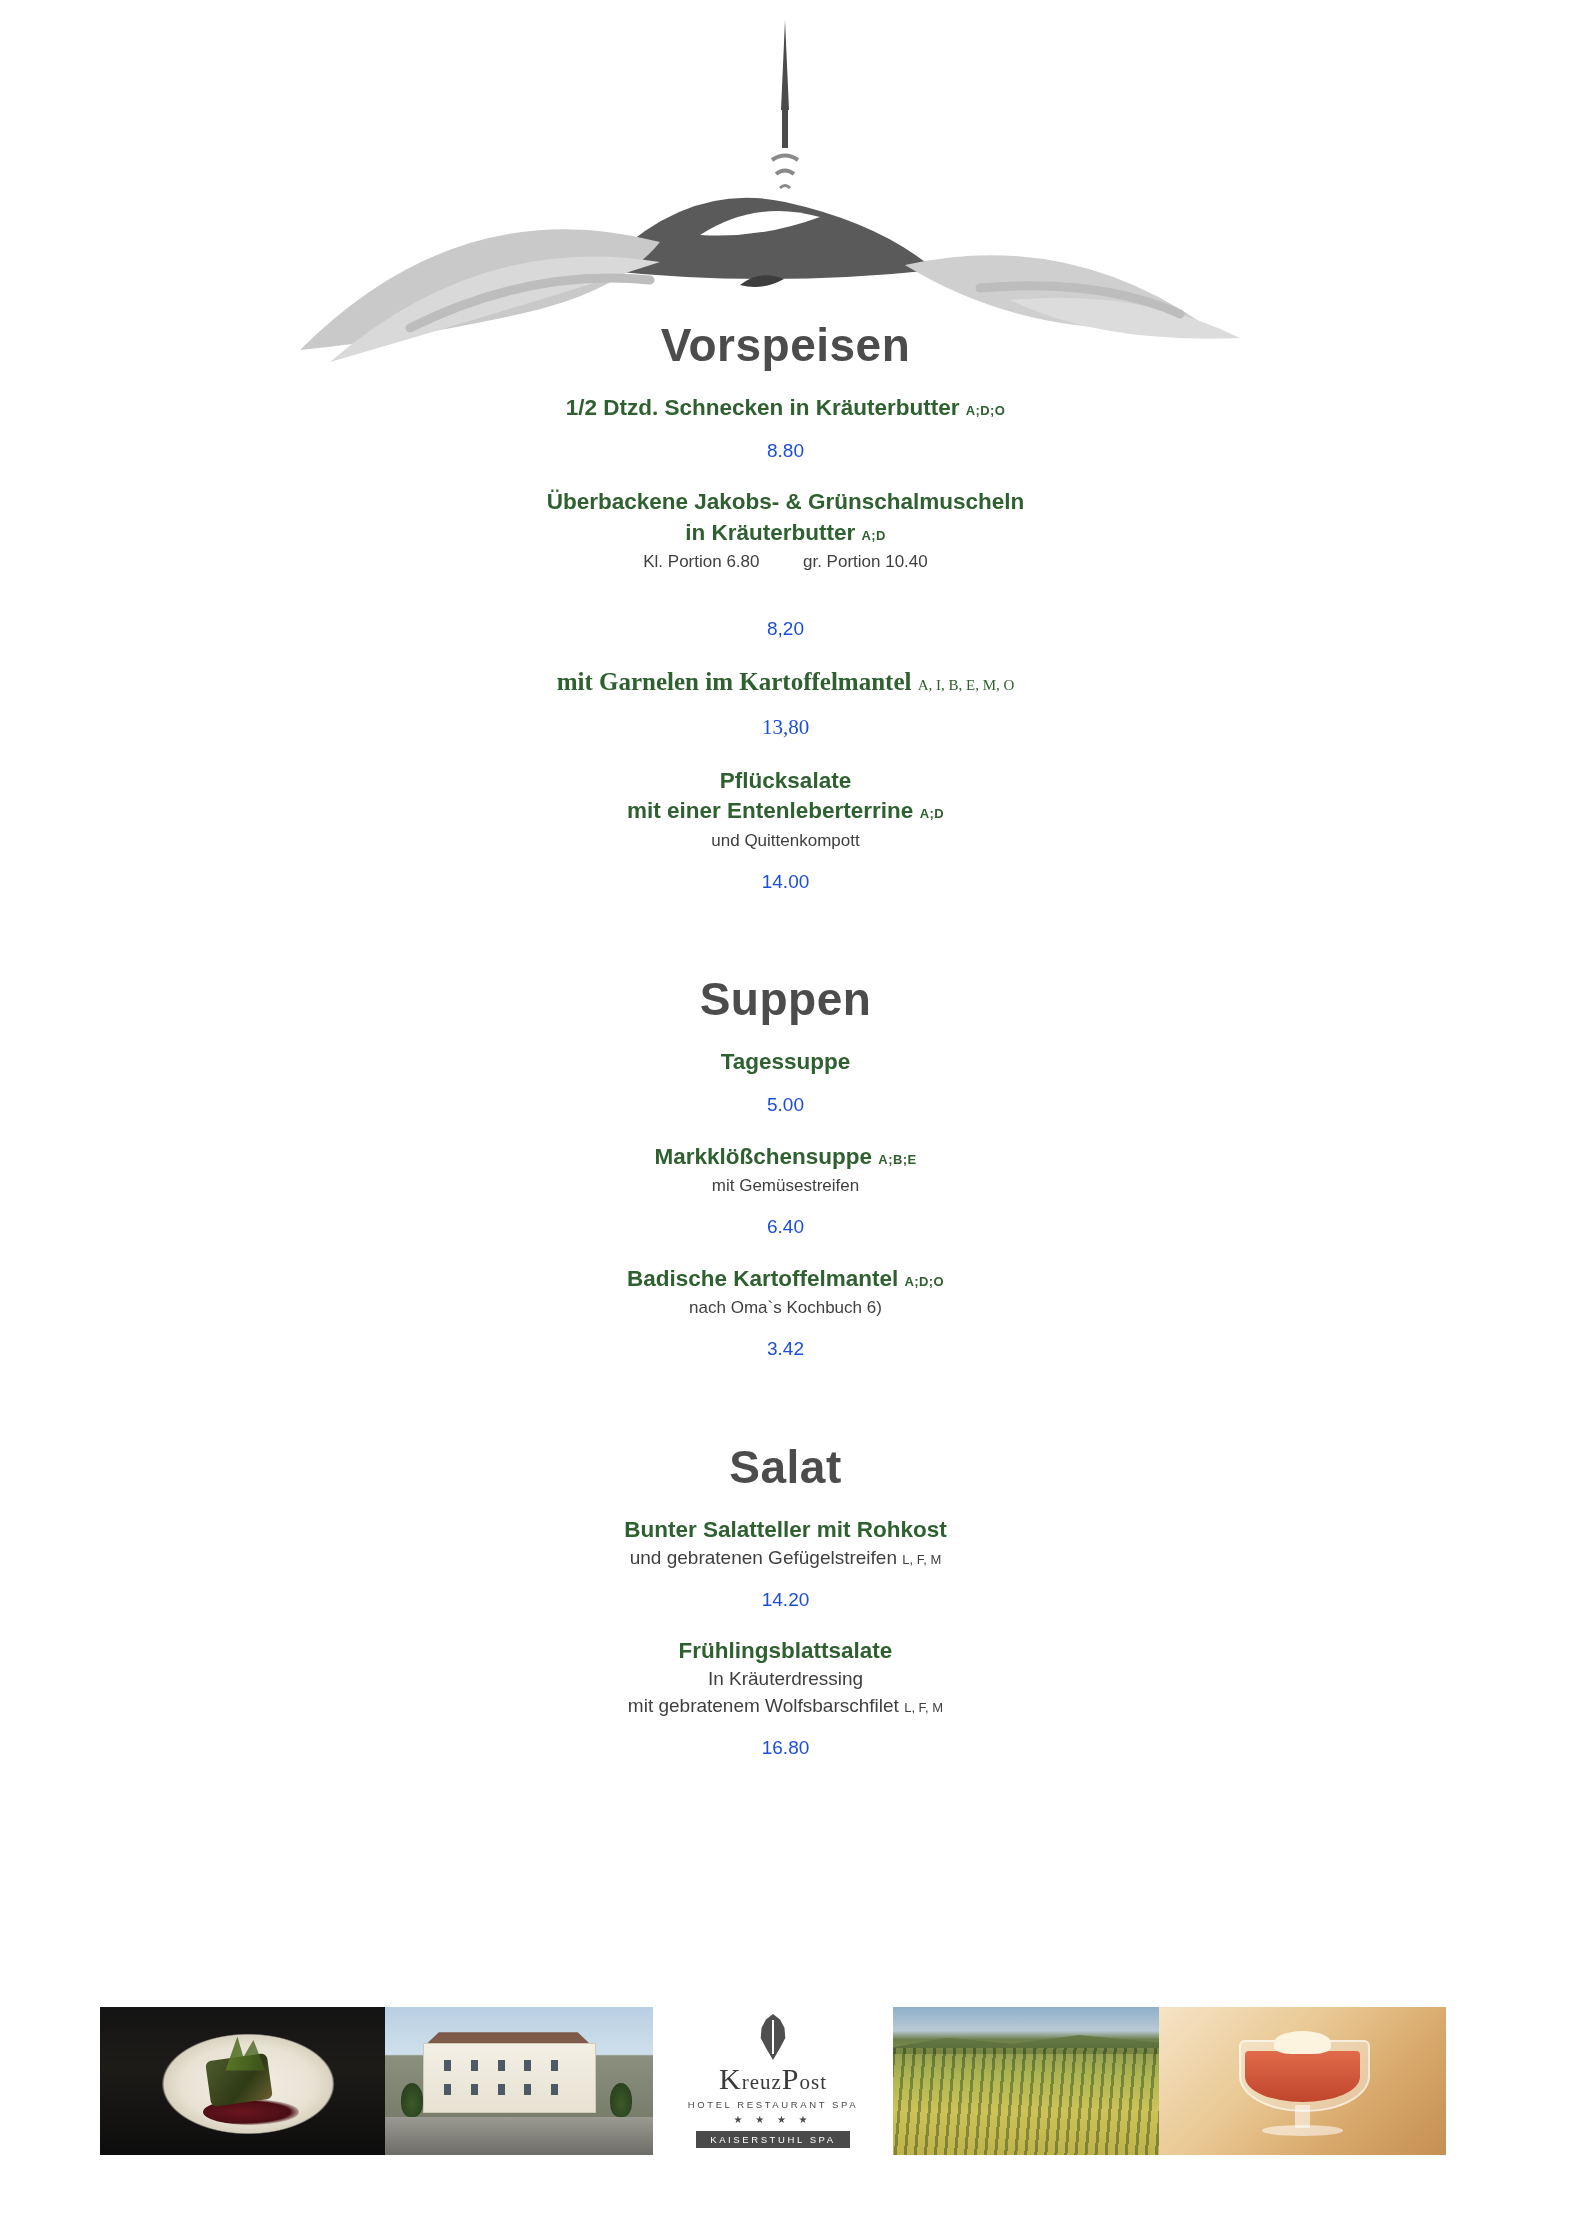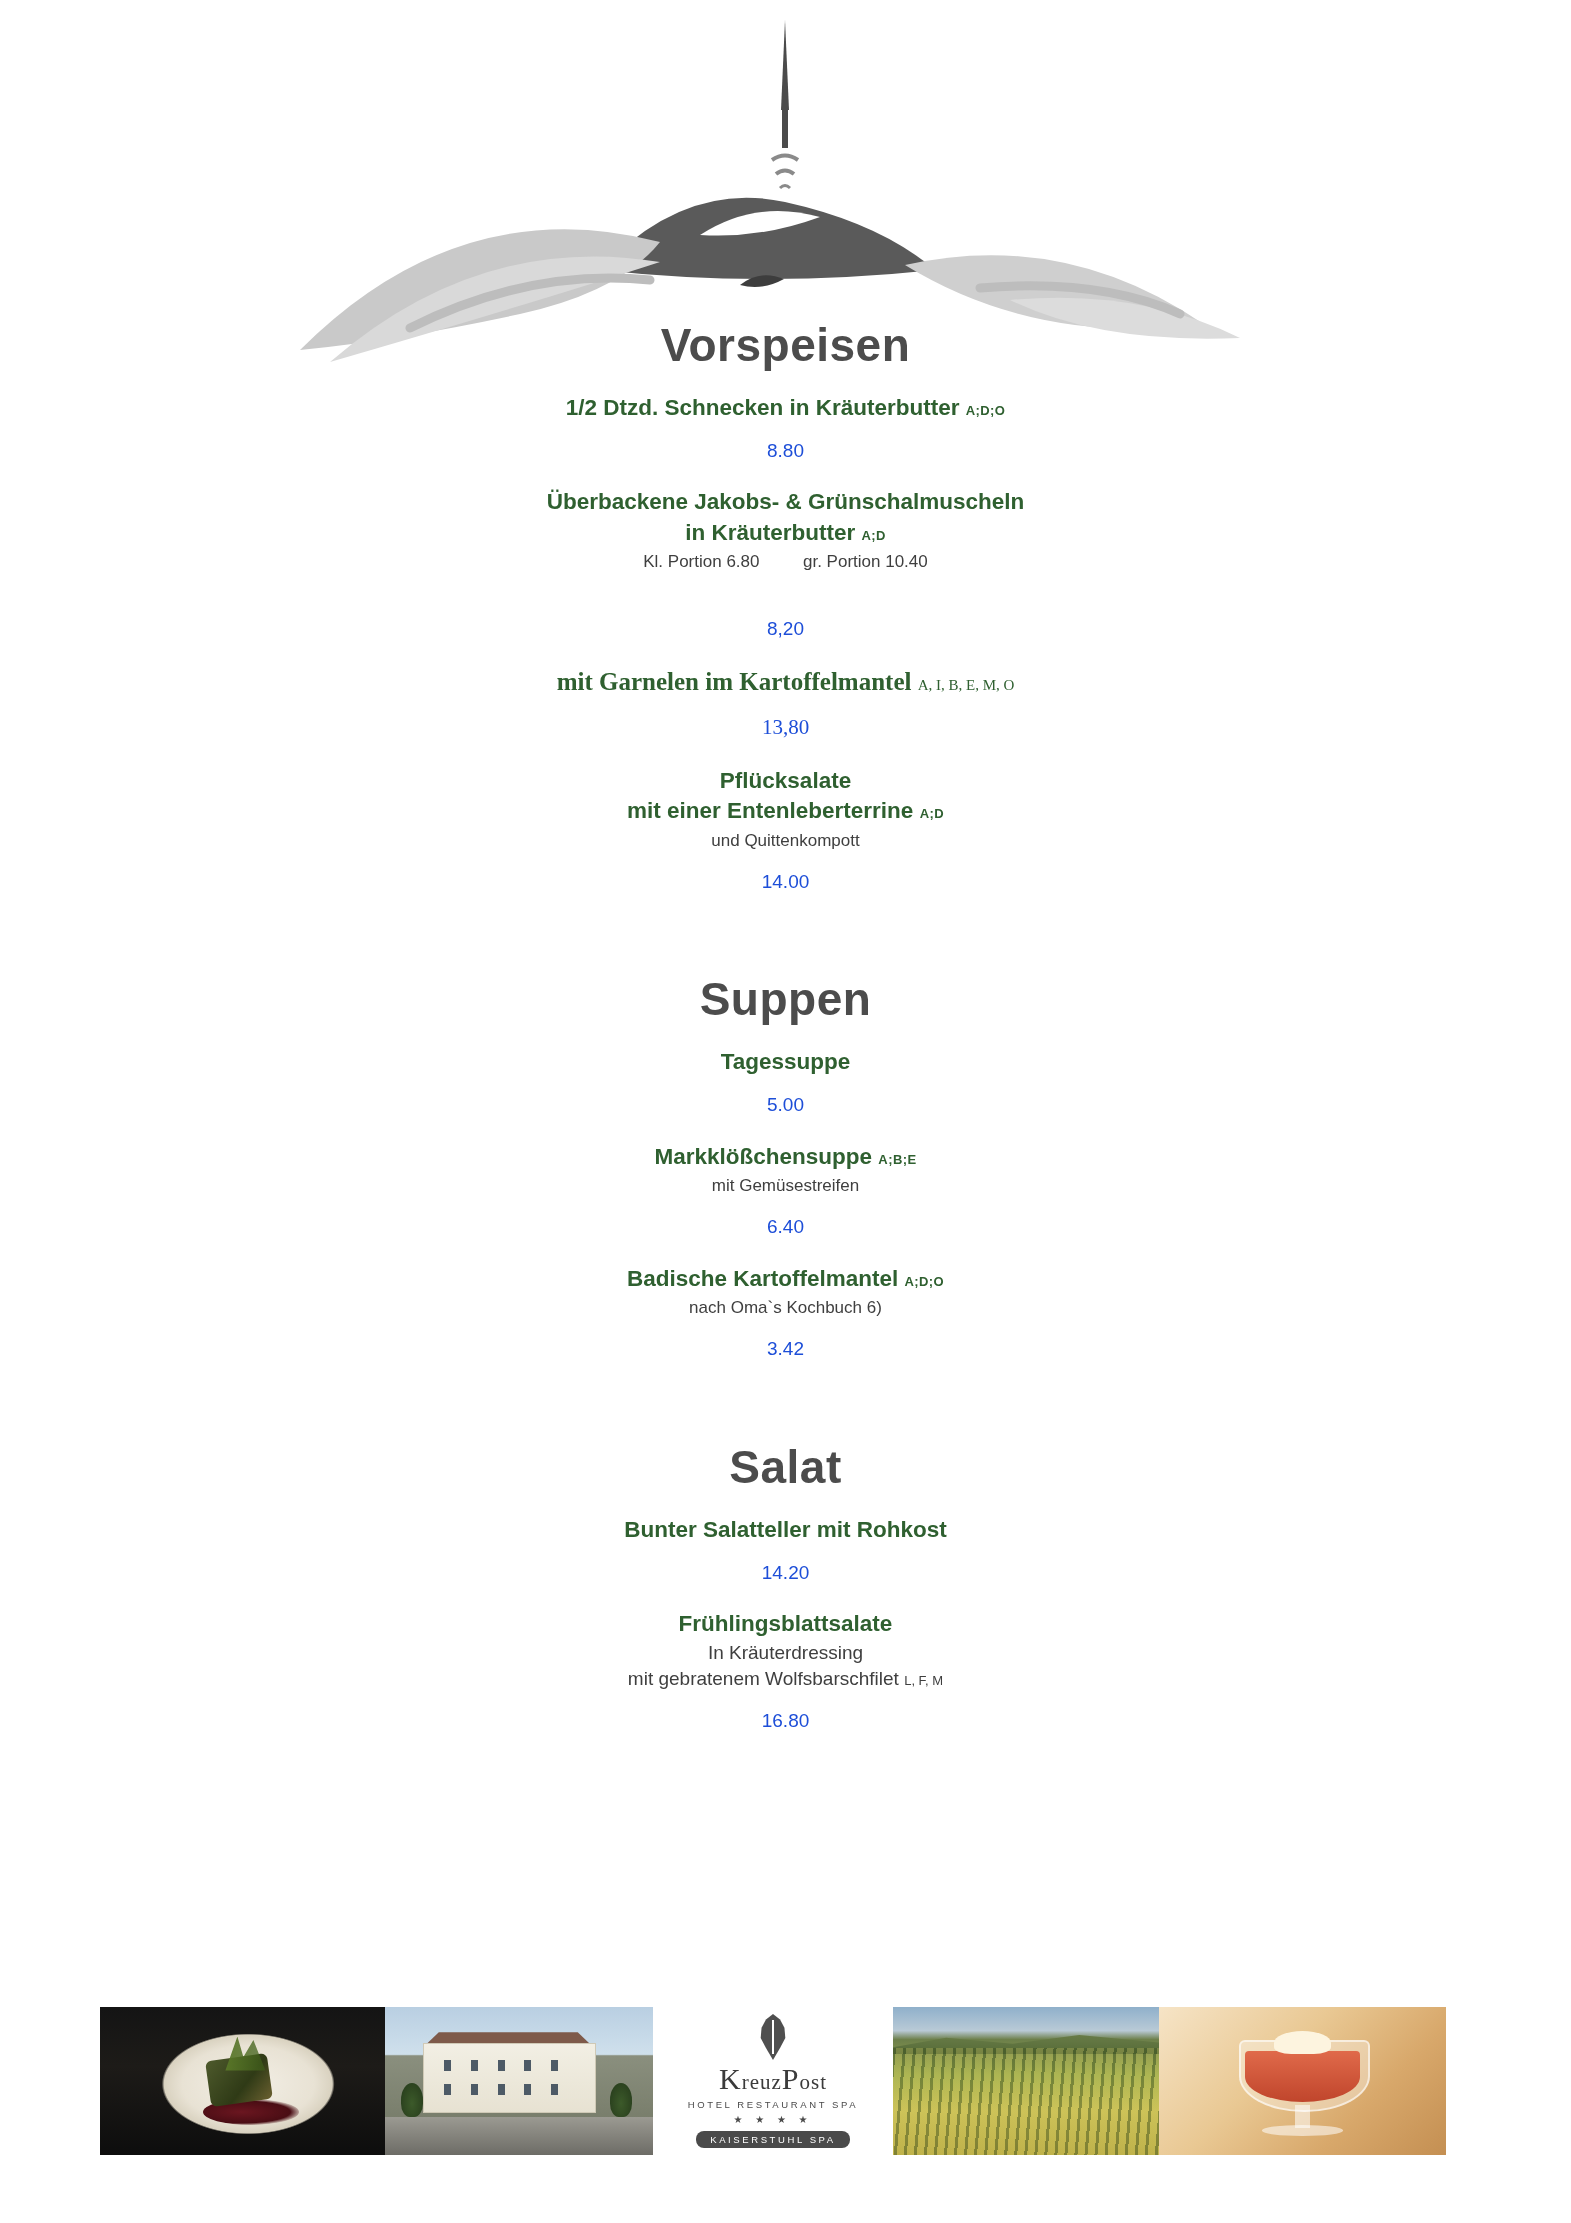--- a/index.html
+++ b/index.html
@@ -235,21 +235,20 @@
     color: #4a4a4a;
     margin-top: 4px;
   }
   .kp-spa {
     margin-top: 6px;
     background: #4a4a4a;
     color: #ffffff;
     font-size: 9.5px;
     letter-spacing: 2.6px;
     padding: 3px 14px;
-    border-radius: 8px;
   }
 
   
   .vine-bg {
     position: absolute; inset: 0;
     background: linear-gradient(180deg, #8fb0cb 0%, #b9cad6 16%, #6c7f4a 22%, #9fae4f 46%, #c9bf56 70%, #b7a944 100%);
   }
   .vine-rows {
     position: absolute; left: 0; bottom: 0; width: 100%; height: 72%;
     background: repeating-linear-gradient(95deg,
@@ -400,20 +399,24 @@
         <span>nach Oma`s Kochbuch</span>
         <span class="alg">6)</span>
       </div>
       <div class="item-price">3.42</div>
     </div>
 
     <h1 class="section-title salat">Salat</h1>
 
     <div class="item">
       <div class="item-name">Bunter Salatteller mit Rohkost</div>
+      <div class="item-sub">
+        <span>und gebratenen Gefügelstreifen</span>
+        <span class="alg">L, F, M</span>
+      </div>
       <div class="item-price">14.20</div>
     </div>
 
     <div class="item">
       <div class="item-name">Frühlingsblattsalate</div>
       <div class="item-sub">In Kräuterdressing</div>
       <div class="item-sub">
         <span>mit gebratenem Wolfsbarschfilet</span>
         <span class="alg">L, F, M</span>
       </div>

